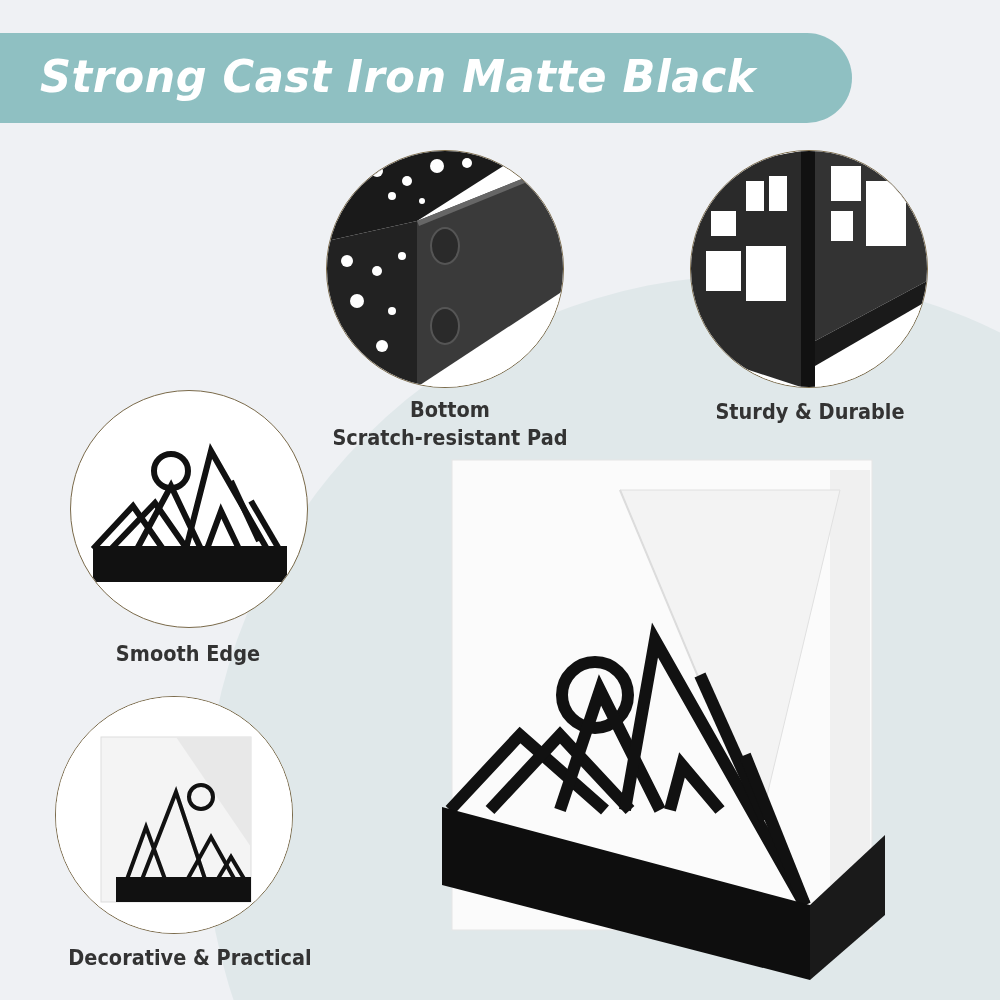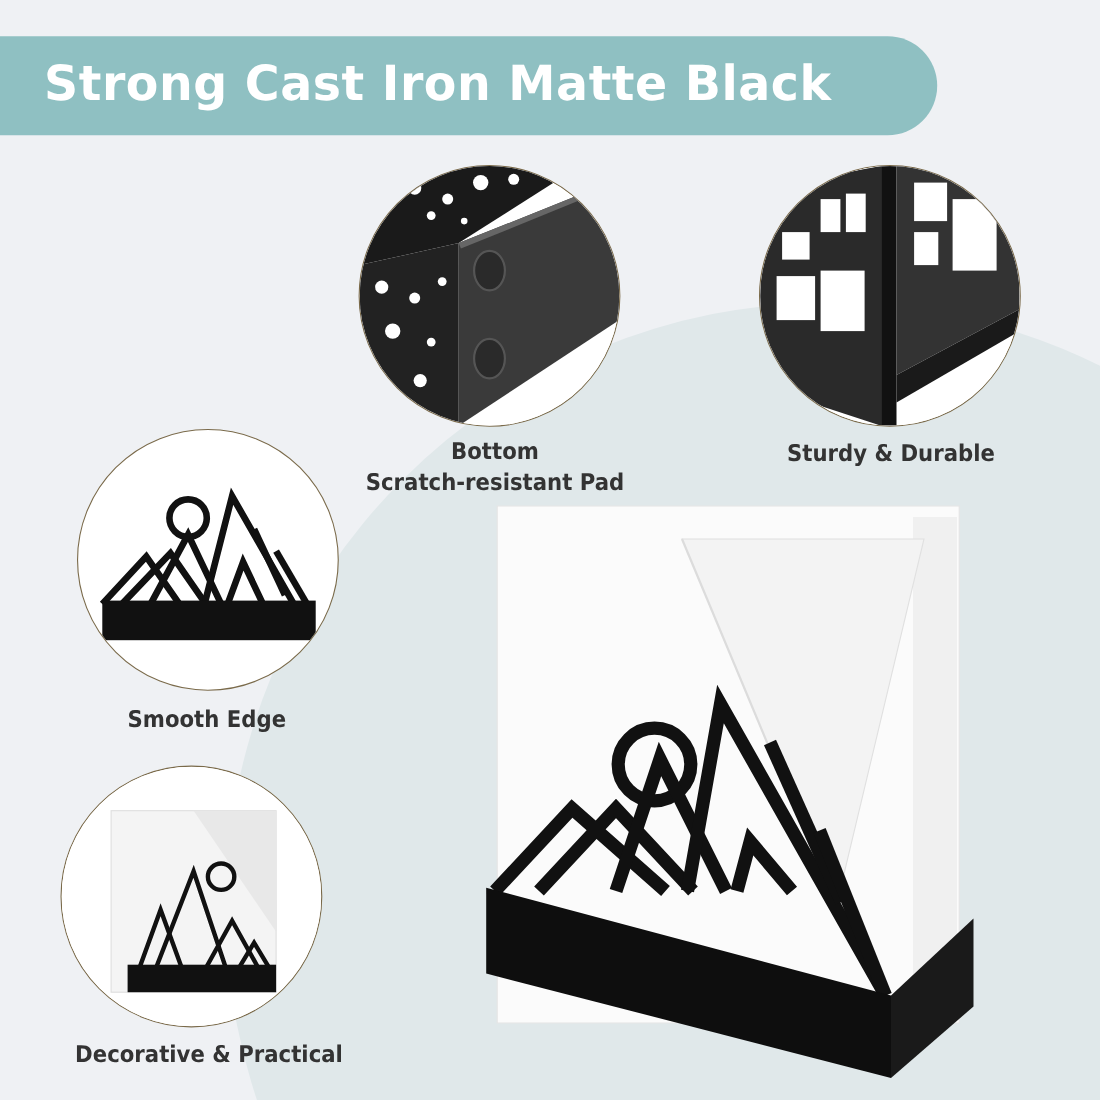--- a/index.html
+++ b/index.html
@@ -7,21 +7,21 @@
     width: 1000px; height: 1000px; overflow: hidden; position: relative;
     background: #eff1f4;
     font-family: "DejaVu Sans", "Liberation Sans", sans-serif;
   }
   .bg-arc {
     position: absolute; left: 205px; top: 275px; width: 1100px; height: 1100px;
     border-radius: 50%; background: #e0e8ea;
   }
   .banner {
     position: absolute; left: 0; top: 33px; width: 852px; height: 90px;
-    background: #8fc0c2; border-radius: 0 46px 46px 0;
+    background: #8fc0c2; border-radius: 0 46px 46px 0; font-style: italic;
   }
   .banner-title {
     position: absolute; left: 40px; top: 0; height: 90px; line-height: 88px;
     color: #ffffff; font-size: 44px; font-weight: bold; letter-spacing: 0.5px;
     font-family: "DejaVu Sans", sans-serif; transform: scaleX(0.98); transform-origin: left center;
   }
   .circle {
     position: absolute; border-radius: 50%; background: #ffffff;
     border: 1.5px solid #7a6a4a; overflow: hidden;
   }

